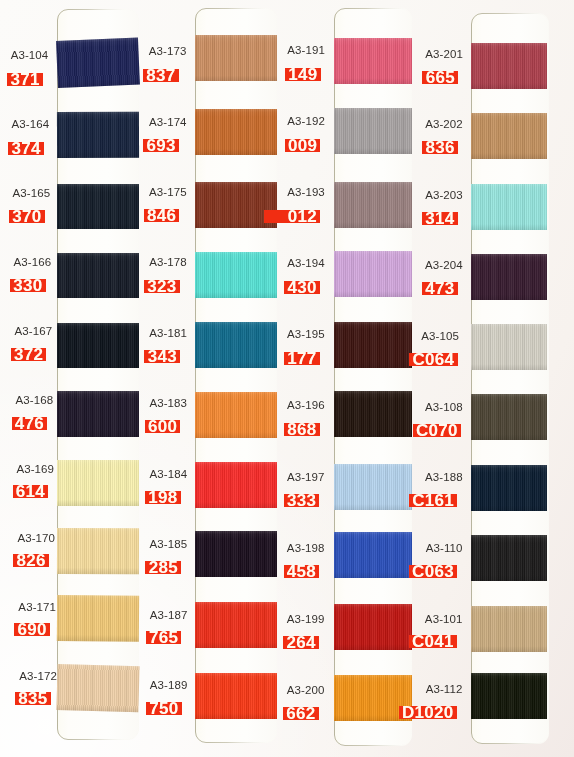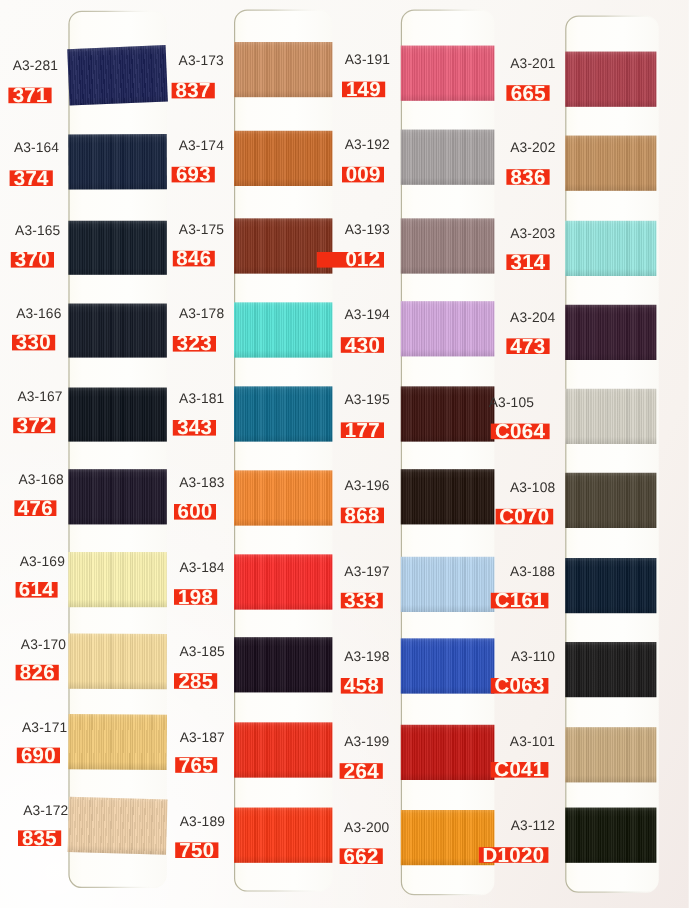--- a/index.html
+++ b/index.html
@@ -66,21 +66,21 @@
             <stop offset="0" stop-color="#b4b199" stop-opacity="0.95"></stop>
             <stop offset="0.370" stop-color="#c0bda7" stop-opacity="0.78"></stop>
             <stop offset="0.634" stop-color="#d2d0c1" stop-opacity="0.34"></stop>
             <stop offset="0.827" stop-color="#e4e2d6" stop-opacity="0.05"></stop>
             <stop offset="1" stop-color="#e8e6da" stop-opacity="0.02"></stop>
           </linearGradient>
         </defs>
         <path d="M 0.5 11 A 10.5 10.5 0 0 1 11 0.5 L 71 0.5 A 10.5 10.5 0 0 1 81.5 11 L 81.5 720 A 10.5 10.5 0 0 1 71 730.5 L 11 730.5 A 10.5 10.5 0 0 1 0.5 720 Z" stroke="url(#og0)" fill="none" stroke-width="1"></path>
       </svg>
       <div class="ribbon" style="left: 57px; top: 41px; width: 81.5px; height: 47px; background-color: rgb(27, 33, 86); transform-origin: 0% 50%; transform: rotate(-2.4deg); background-image: linear-gradient(rgba(255, 255, 255, 0.13) 0px, rgba(255, 255, 255, 0.03) 3px, rgba(0, 0, 0, 0) 8px, rgba(0, 0, 0, 0) 41px, rgba(0, 0, 0, 0.09) 47px), repeating-linear-gradient(90deg, rgba(0, 0, 0, 0.035) 0px, rgba(0, 0, 0, 0.035) 3px, rgba(255, 255, 255, 0.03) 3px, rgba(255, 255, 255, 0.03) 9px, rgba(0, 0, 0, 0.02) 9px, rgba(0, 0, 0, 0.02) 13px, rgba(255, 255, 255, 0.02) 13px, rgba(255, 255, 255, 0.02) 17px), repeating-linear-gradient(90deg, rgba(255, 255, 255, 0.055) 0px, rgba(255, 255, 255, 0.055) 1px, rgba(0, 0, 0, 0.075) 1px, rgba(0, 0, 0, 0.075) 2px);"></div>
-      <div class="label" style="right: 525.7px; top: 49px;">A3-281</div>
+      <div class="label" style="right: 525.7px; top: 49px;">A3-104</div>
       <div class="badge" style="right: 531px; top: 72.8px;">371</div>
       <div class="ribbon" style="left: 57px; top: 112px; width: 81.5px; height: 45.7px; background-color: rgb(21, 34, 60); transform-origin: 0% 50%; transform: rotate(-0.2deg); background-image: linear-gradient(rgba(255, 255, 255, 0.13) 0px, rgba(255, 255, 255, 0.03) 3px, rgba(0, 0, 0, 0) 8px, rgba(0, 0, 0, 0) 39.7px, rgba(0, 0, 0, 0.09) 45.7px), repeating-linear-gradient(90deg, rgba(0, 0, 0, 0.035) 0px, rgba(0, 0, 0, 0.035) 3px, rgba(255, 255, 255, 0.03) 3px, rgba(255, 255, 255, 0.03) 9px, rgba(0, 0, 0, 0.02) 9px, rgba(0, 0, 0, 0.02) 13px, rgba(255, 255, 255, 0.02) 13px, rgba(255, 255, 255, 0.02) 17px), repeating-linear-gradient(90deg, rgba(255, 255, 255, 0.055) 0px, rgba(255, 255, 255, 0.055) 1px, rgba(0, 0, 0, 0.075) 1px, rgba(0, 0, 0, 0.075) 2px);"></div>
       <div class="label" style="right: 524.733px; top: 118.044px;">A3-164</div>
       <div class="badge" style="right: 530.144px; top: 141.556px;">374</div>
       <div class="ribbon" style="left: 57px; top: 184px; width: 81.5px; height: 45.2px; background-color: rgb(18, 28, 40); background-image: linear-gradient(rgba(255, 255, 255, 0.13) 0px, rgba(255, 255, 255, 0.03) 3px, rgba(0, 0, 0, 0) 8px, rgba(0, 0, 0, 0) 39.2px, rgba(0, 0, 0, 0.09) 45.2px), repeating-linear-gradient(90deg, rgba(0, 0, 0, 0.035) 0px, rgba(0, 0, 0, 0.035) 3px, rgba(255, 255, 255, 0.03) 3px, rgba(255, 255, 255, 0.03) 9px, rgba(0, 0, 0, 0.02) 9px, rgba(0, 0, 0, 0.02) 13px, rgba(255, 255, 255, 0.02) 13px, rgba(255, 255, 255, 0.02) 17px), repeating-linear-gradient(90deg, rgba(255, 255, 255, 0.055) 0px, rgba(255, 255, 255, 0.055) 1px, rgba(0, 0, 0, 0.075) 1px, rgba(0, 0, 0, 0.075) 2px);"></div>
       <div class="label" style="right: 523.767px; top: 187.089px;">A3-165</div>
       <div class="badge" style="right: 529.289px; top: 210.311px;">370</div>
       <div class="ribbon" style="left: 57px; top: 252.5px; width: 81.5px; height: 45.5px; background-color: rgb(20, 26, 38); background-image: linear-gradient(rgba(255, 255, 255, 0.13) 0px, rgba(255, 255, 255, 0.03) 3px, rgba(0, 0, 0, 0) 8px, rgba(0, 0, 0, 0) 39.5px, rgba(0, 0, 0, 0.09) 45.5px), repeating-linear-gradient(90deg, rgba(0, 0, 0, 0.035) 0px, rgba(0, 0, 0, 0.035) 3px, rgba(255, 255, 255, 0.03) 3px, rgba(255, 255, 255, 0.03) 9px, rgba(0, 0, 0, 0.02) 9px, rgba(0, 0, 0, 0.02) 13px, rgba(255, 255, 255, 0.02) 13px, rgba(255, 255, 255, 0.02) 17px), repeating-linear-gradient(90deg, rgba(255, 255, 255, 0.055) 0px, rgba(255, 255, 255, 0.055) 1px, rgba(0, 0, 0, 0.075) 1px, rgba(0, 0, 0, 0.075) 2px);"></div>
       <div class="label" style="right: 522.8px; top: 256.133px;">A3-166</div>
       <div class="badge" style="right: 528.433px; top: 279.067px;">330</div>
@@ -213,21 +213,21 @@
       <div class="ribbon" style="left: 471px; top: 113.2px; width: 76px; height: 46px; background-color: rgb(196, 146, 95); background-image: linear-gradient(rgba(255, 255, 255, 0.13) 0px, rgba(255, 255, 255, 0.03) 3px, rgba(0, 0, 0, 0) 8px, rgba(0, 0, 0, 0) 40px, rgba(0, 0, 0, 0.09) 46px), repeating-linear-gradient(90deg, rgba(0, 0, 0, 0.035) 0px, rgba(0, 0, 0, 0.035) 3px, rgba(255, 255, 255, 0.03) 3px, rgba(255, 255, 255, 0.03) 9px, rgba(0, 0, 0, 0.02) 9px, rgba(0, 0, 0, 0.02) 13px, rgba(255, 255, 255, 0.02) 13px, rgba(255, 255, 255, 0.02) 17px), repeating-linear-gradient(90deg, rgba(255, 255, 255, 0.055) 0px, rgba(255, 255, 255, 0.055) 1px, rgba(0, 0, 0, 0.075) 1px, rgba(0, 0, 0, 0.075) 2px);"></div>
       <div class="label" style="right: 111.144px; top: 118.222px;">A3-202</div>
       <div class="badge" style="right: 116.044px; top: 141.267px;">836</div>
       <div class="ribbon" style="left: 471px; top: 184.2px; width: 76px; height: 46px; background-color: rgb(150, 230, 222); background-image: linear-gradient(rgba(255, 255, 255, 0.13) 0px, rgba(255, 255, 255, 0.03) 3px, rgba(0, 0, 0, 0) 8px, rgba(0, 0, 0, 0) 40px, rgba(0, 0, 0, 0.09) 46px), repeating-linear-gradient(90deg, rgba(0, 0, 0, 0.035) 0px, rgba(0, 0, 0, 0.035) 3px, rgba(255, 255, 255, 0.03) 3px, rgba(255, 255, 255, 0.03) 9px, rgba(0, 0, 0, 0.02) 9px, rgba(0, 0, 0, 0.02) 13px, rgba(255, 255, 255, 0.02) 13px, rgba(255, 255, 255, 0.02) 17px), repeating-linear-gradient(90deg, rgba(255, 255, 255, 0.055) 0px, rgba(255, 255, 255, 0.055) 1px, rgba(0, 0, 0, 0.075) 1px, rgba(0, 0, 0, 0.075) 2px);"></div>
       <div class="label" style="right: 111.189px; top: 188.844px;">A3-203</div>
       <div class="badge" style="right: 116.189px; top: 211.833px;">314</div>
       <div class="ribbon" style="left: 471px; top: 253.9px; width: 76px; height: 46px; background-color: rgb(54, 26, 46); background-image: linear-gradient(rgba(255, 255, 255, 0.13) 0px, rgba(255, 255, 255, 0.03) 3px, rgba(0, 0, 0, 0) 8px, rgba(0, 0, 0, 0) 40px, rgba(0, 0, 0, 0.09) 46px), repeating-linear-gradient(90deg, rgba(0, 0, 0, 0.035) 0px, rgba(0, 0, 0, 0.035) 3px, rgba(255, 255, 255, 0.03) 3px, rgba(255, 255, 255, 0.03) 9px, rgba(0, 0, 0, 0.02) 9px, rgba(0, 0, 0, 0.02) 13px, rgba(255, 255, 255, 0.02) 13px, rgba(255, 255, 255, 0.02) 17px), repeating-linear-gradient(90deg, rgba(255, 255, 255, 0.055) 0px, rgba(255, 255, 255, 0.055) 1px, rgba(0, 0, 0, 0.075) 1px, rgba(0, 0, 0, 0.075) 2px);"></div>
       <div class="label" style="right: 111.233px; top: 259.467px;">A3-204</div>
       <div class="badge" style="right: 116.333px; top: 282.4px;">473</div>
       <div class="ribbon" style="left: 471px; top: 324px; width: 76px; height: 46px; background-color: rgb(213, 210, 198); background-image: linear-gradient(rgba(255, 255, 255, 0.13) 0px, rgba(255, 255, 255, 0.03) 3px, rgba(0, 0, 0, 0) 8px, rgba(0, 0, 0, 0) 40px, rgba(0, 0, 0, 0.09) 46px), repeating-linear-gradient(90deg, rgba(0, 0, 0, 0.035) 0px, rgba(0, 0, 0, 0.035) 3px, rgba(255, 255, 255, 0.03) 3px, rgba(255, 255, 255, 0.03) 9px, rgba(0, 0, 0, 0.02) 9px, rgba(0, 0, 0, 0.02) 13px, rgba(255, 255, 255, 0.02) 13px, rgba(255, 255, 255, 0.02) 17px), repeating-linear-gradient(90deg, rgba(255, 255, 255, 0.055) 0px, rgba(255, 255, 255, 0.055) 1px, rgba(0, 0, 0, 0.075) 1px, rgba(0, 0, 0, 0.075) 2px);"></div>
-      <div class="label" style="right: 129px; top: 330.089px;">A3-105</div>
+      <div class="label" style="right: 115px; top: 330.089px;">A3-105</div>
       <div class="badge" style="right: 116.478px; top: 352.967px;">C064</div>
       <div class="ribbon" style="left: 471px; top: 393.8px; width: 76px; height: 46px; background-color: rgb(76, 68, 52); background-image: linear-gradient(rgba(255, 255, 255, 0.13) 0px, rgba(255, 255, 255, 0.03) 3px, rgba(0, 0, 0, 0) 8px, rgba(0, 0, 0, 0) 40px, rgba(0, 0, 0, 0.09) 46px), repeating-linear-gradient(90deg, rgba(0, 0, 0, 0.035) 0px, rgba(0, 0, 0, 0.035) 3px, rgba(255, 255, 255, 0.03) 3px, rgba(255, 255, 255, 0.03) 9px, rgba(0, 0, 0, 0.02) 9px, rgba(0, 0, 0, 0.02) 13px, rgba(255, 255, 255, 0.02) 13px, rgba(255, 255, 255, 0.02) 17px), repeating-linear-gradient(90deg, rgba(255, 255, 255, 0.055) 0px, rgba(255, 255, 255, 0.055) 1px, rgba(0, 0, 0, 0.075) 1px, rgba(0, 0, 0, 0.075) 2px);"></div>
       <div class="label" style="right: 111.322px; top: 400.711px;">A3-108</div>
       <div class="badge" style="right: 113px; top: 423.533px;">C070</div>
       <div class="ribbon" style="left: 471px; top: 465px; width: 76px; height: 46px; background-color: rgb(10, 28, 48); background-image: linear-gradient(rgba(255, 255, 255, 0.13) 0px, rgba(255, 255, 255, 0.03) 3px, rgba(0, 0, 0, 0) 8px, rgba(0, 0, 0, 0) 40px, rgba(0, 0, 0, 0.09) 46px), repeating-linear-gradient(90deg, rgba(0, 0, 0, 0.035) 0px, rgba(0, 0, 0, 0.035) 3px, rgba(255, 255, 255, 0.03) 3px, rgba(255, 255, 255, 0.03) 9px, rgba(0, 0, 0, 0.02) 9px, rgba(0, 0, 0, 0.02) 13px, rgba(255, 255, 255, 0.02) 13px, rgba(255, 255, 255, 0.02) 17px), repeating-linear-gradient(90deg, rgba(255, 255, 255, 0.055) 0px, rgba(255, 255, 255, 0.055) 1px, rgba(0, 0, 0, 0.075) 1px, rgba(0, 0, 0, 0.075) 2px);"></div>
       <div class="label" style="right: 111.367px; top: 471.333px;">A3-188</div>
       <div class="badge" style="right: 116.767px; top: 494.1px;">C161</div>
       <div class="ribbon" style="left: 471px; top: 534.5px; width: 76px; height: 46px; background-color: rgb(27, 26, 26); background-image: linear-gradient(rgba(255, 255, 255, 0.13) 0px, rgba(255, 255, 255, 0.03) 3px, rgba(0, 0, 0, 0) 8px, rgba(0, 0, 0, 0) 40px, rgba(0, 0, 0, 0.09) 46px), repeating-linear-gradient(90deg, rgba(0, 0, 0, 0.035) 0px, rgba(0, 0, 0, 0.035) 3px, rgba(255, 255, 255, 0.03) 3px, rgba(255, 255, 255, 0.03) 9px, rgba(0, 0, 0, 0.02) 9px, rgba(0, 0, 0, 0.02) 13px, rgba(255, 255, 255, 0.02) 13px, rgba(255, 255, 255, 0.02) 17px), repeating-linear-gradient(90deg, rgba(255, 255, 255, 0.055) 0px, rgba(255, 255, 255, 0.055) 1px, rgba(0, 0, 0, 0.075) 1px, rgba(0, 0, 0, 0.075) 2px);"></div>
       <div class="label" style="right: 111.411px; top: 541.956px;">A3-110</div>
       <div class="badge" style="right: 116.911px; top: 564.667px;">C063</div>

